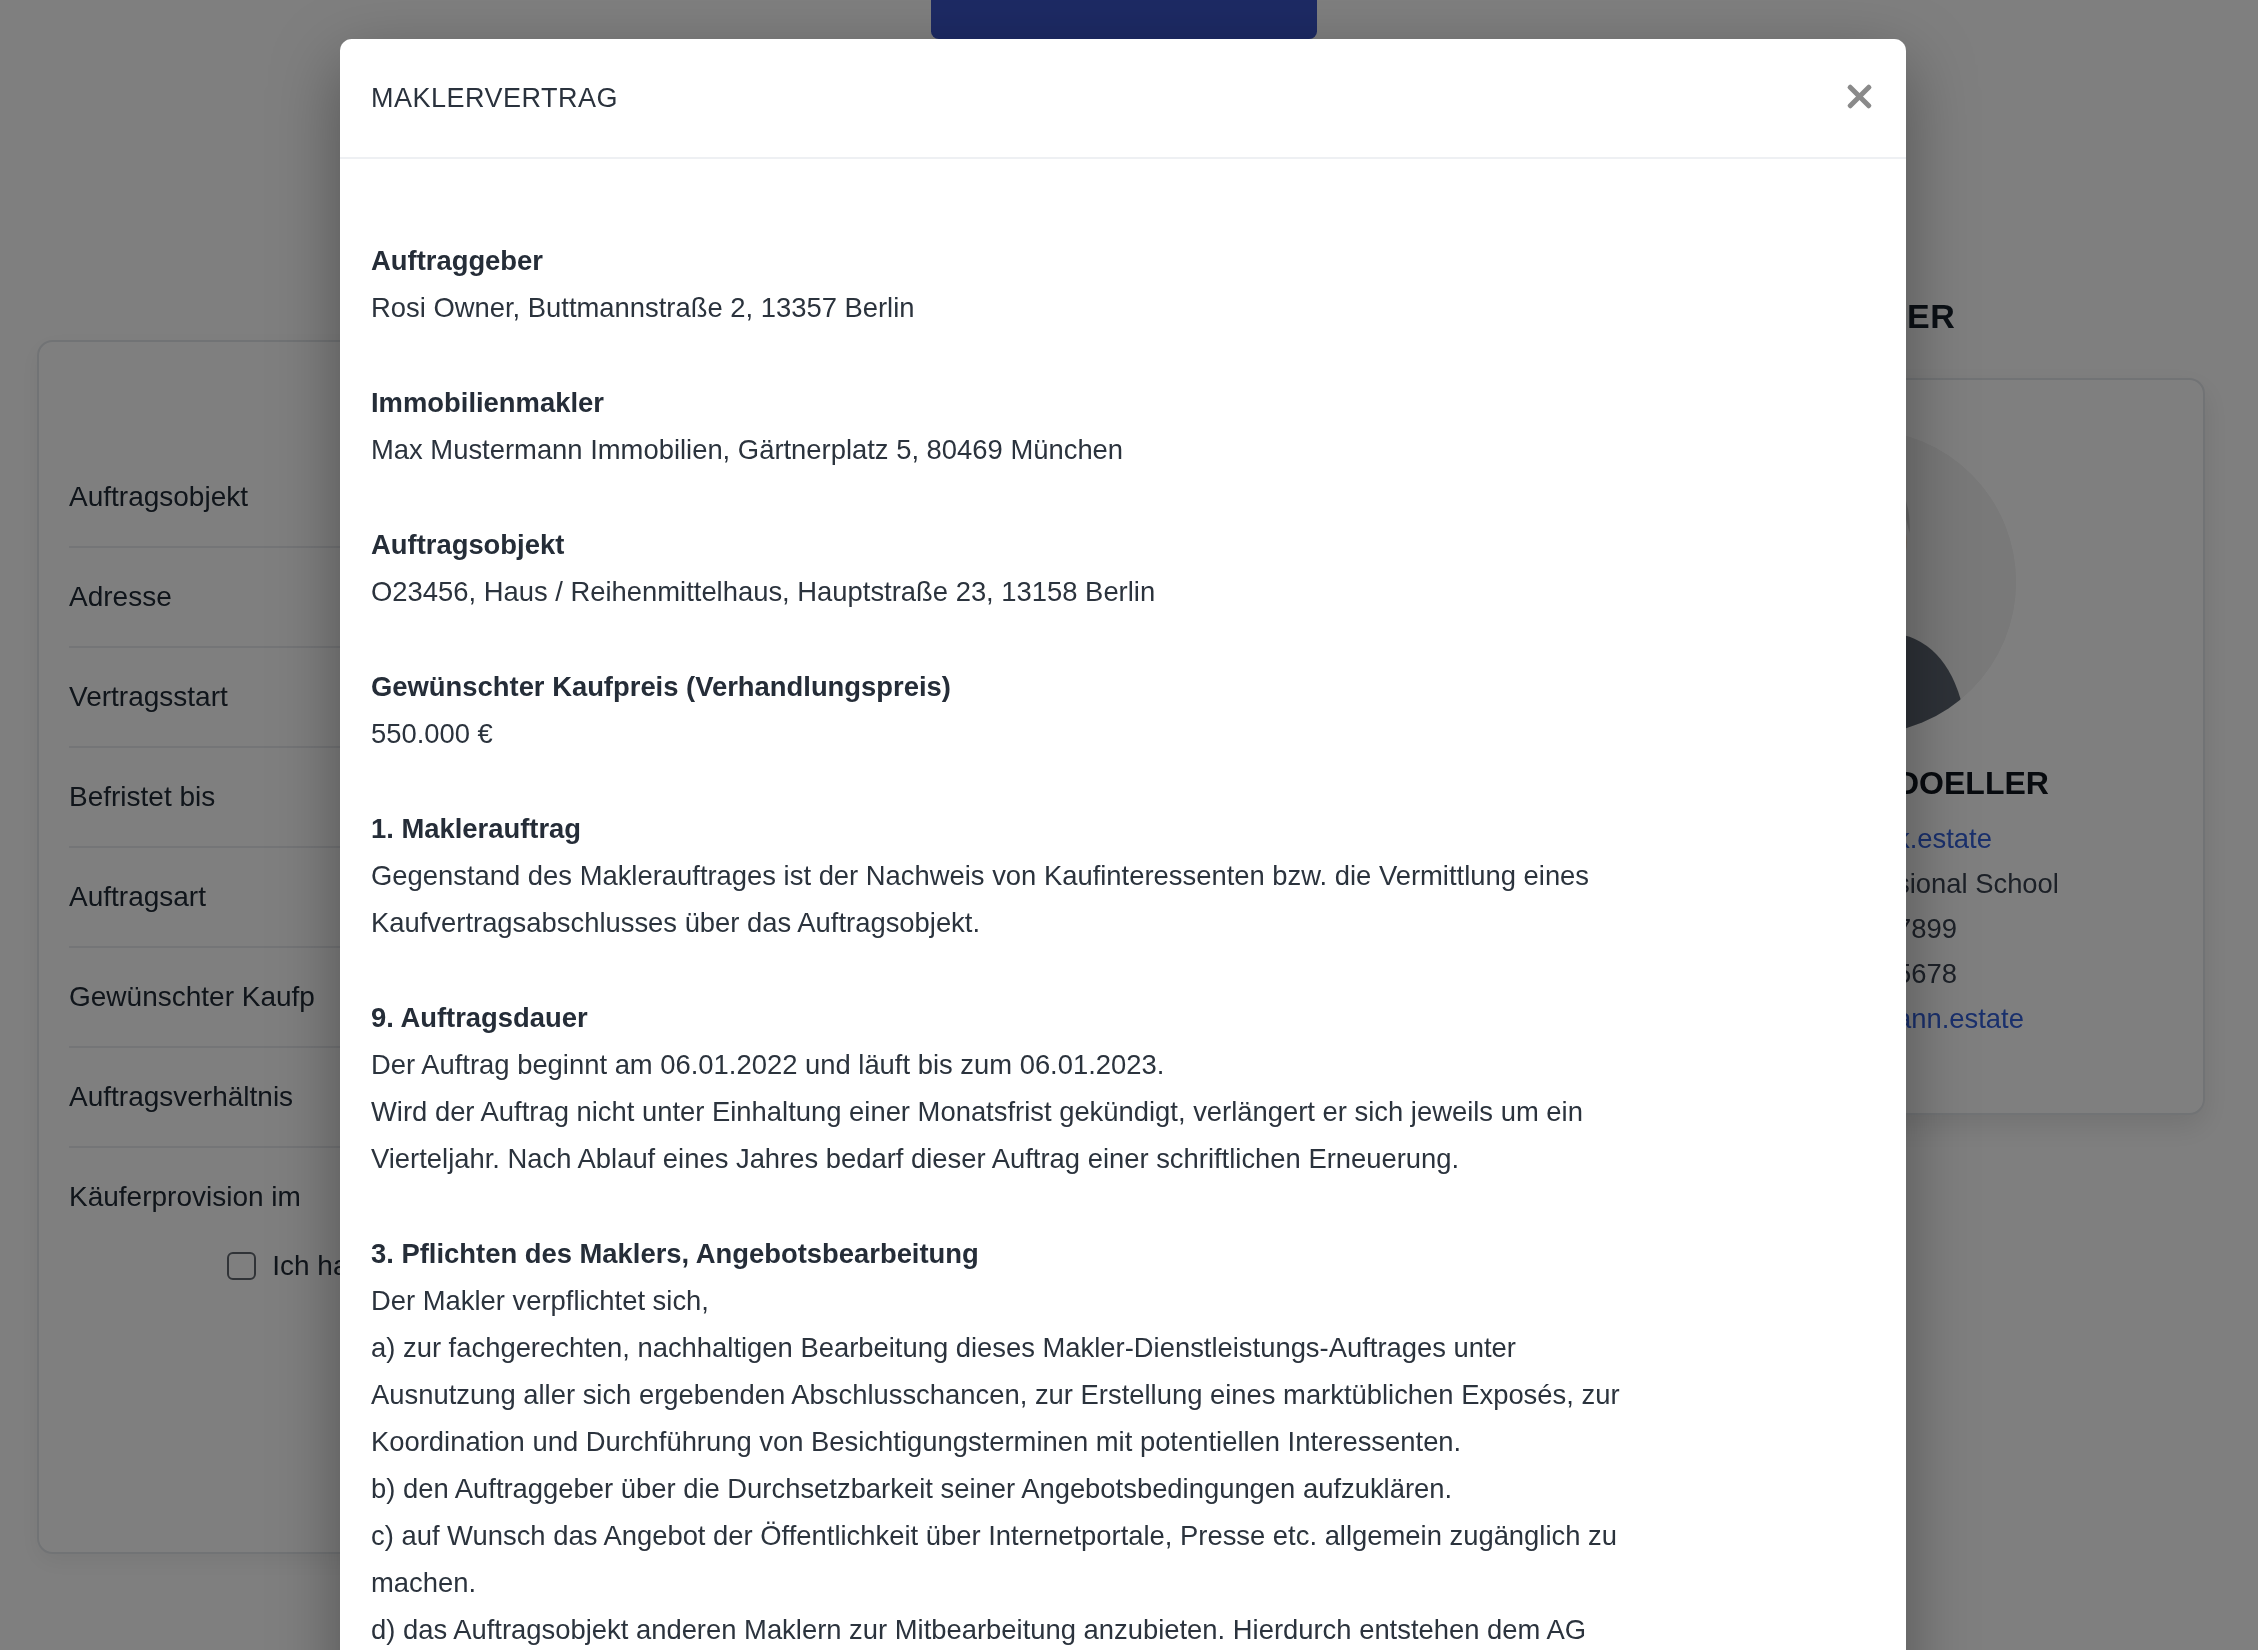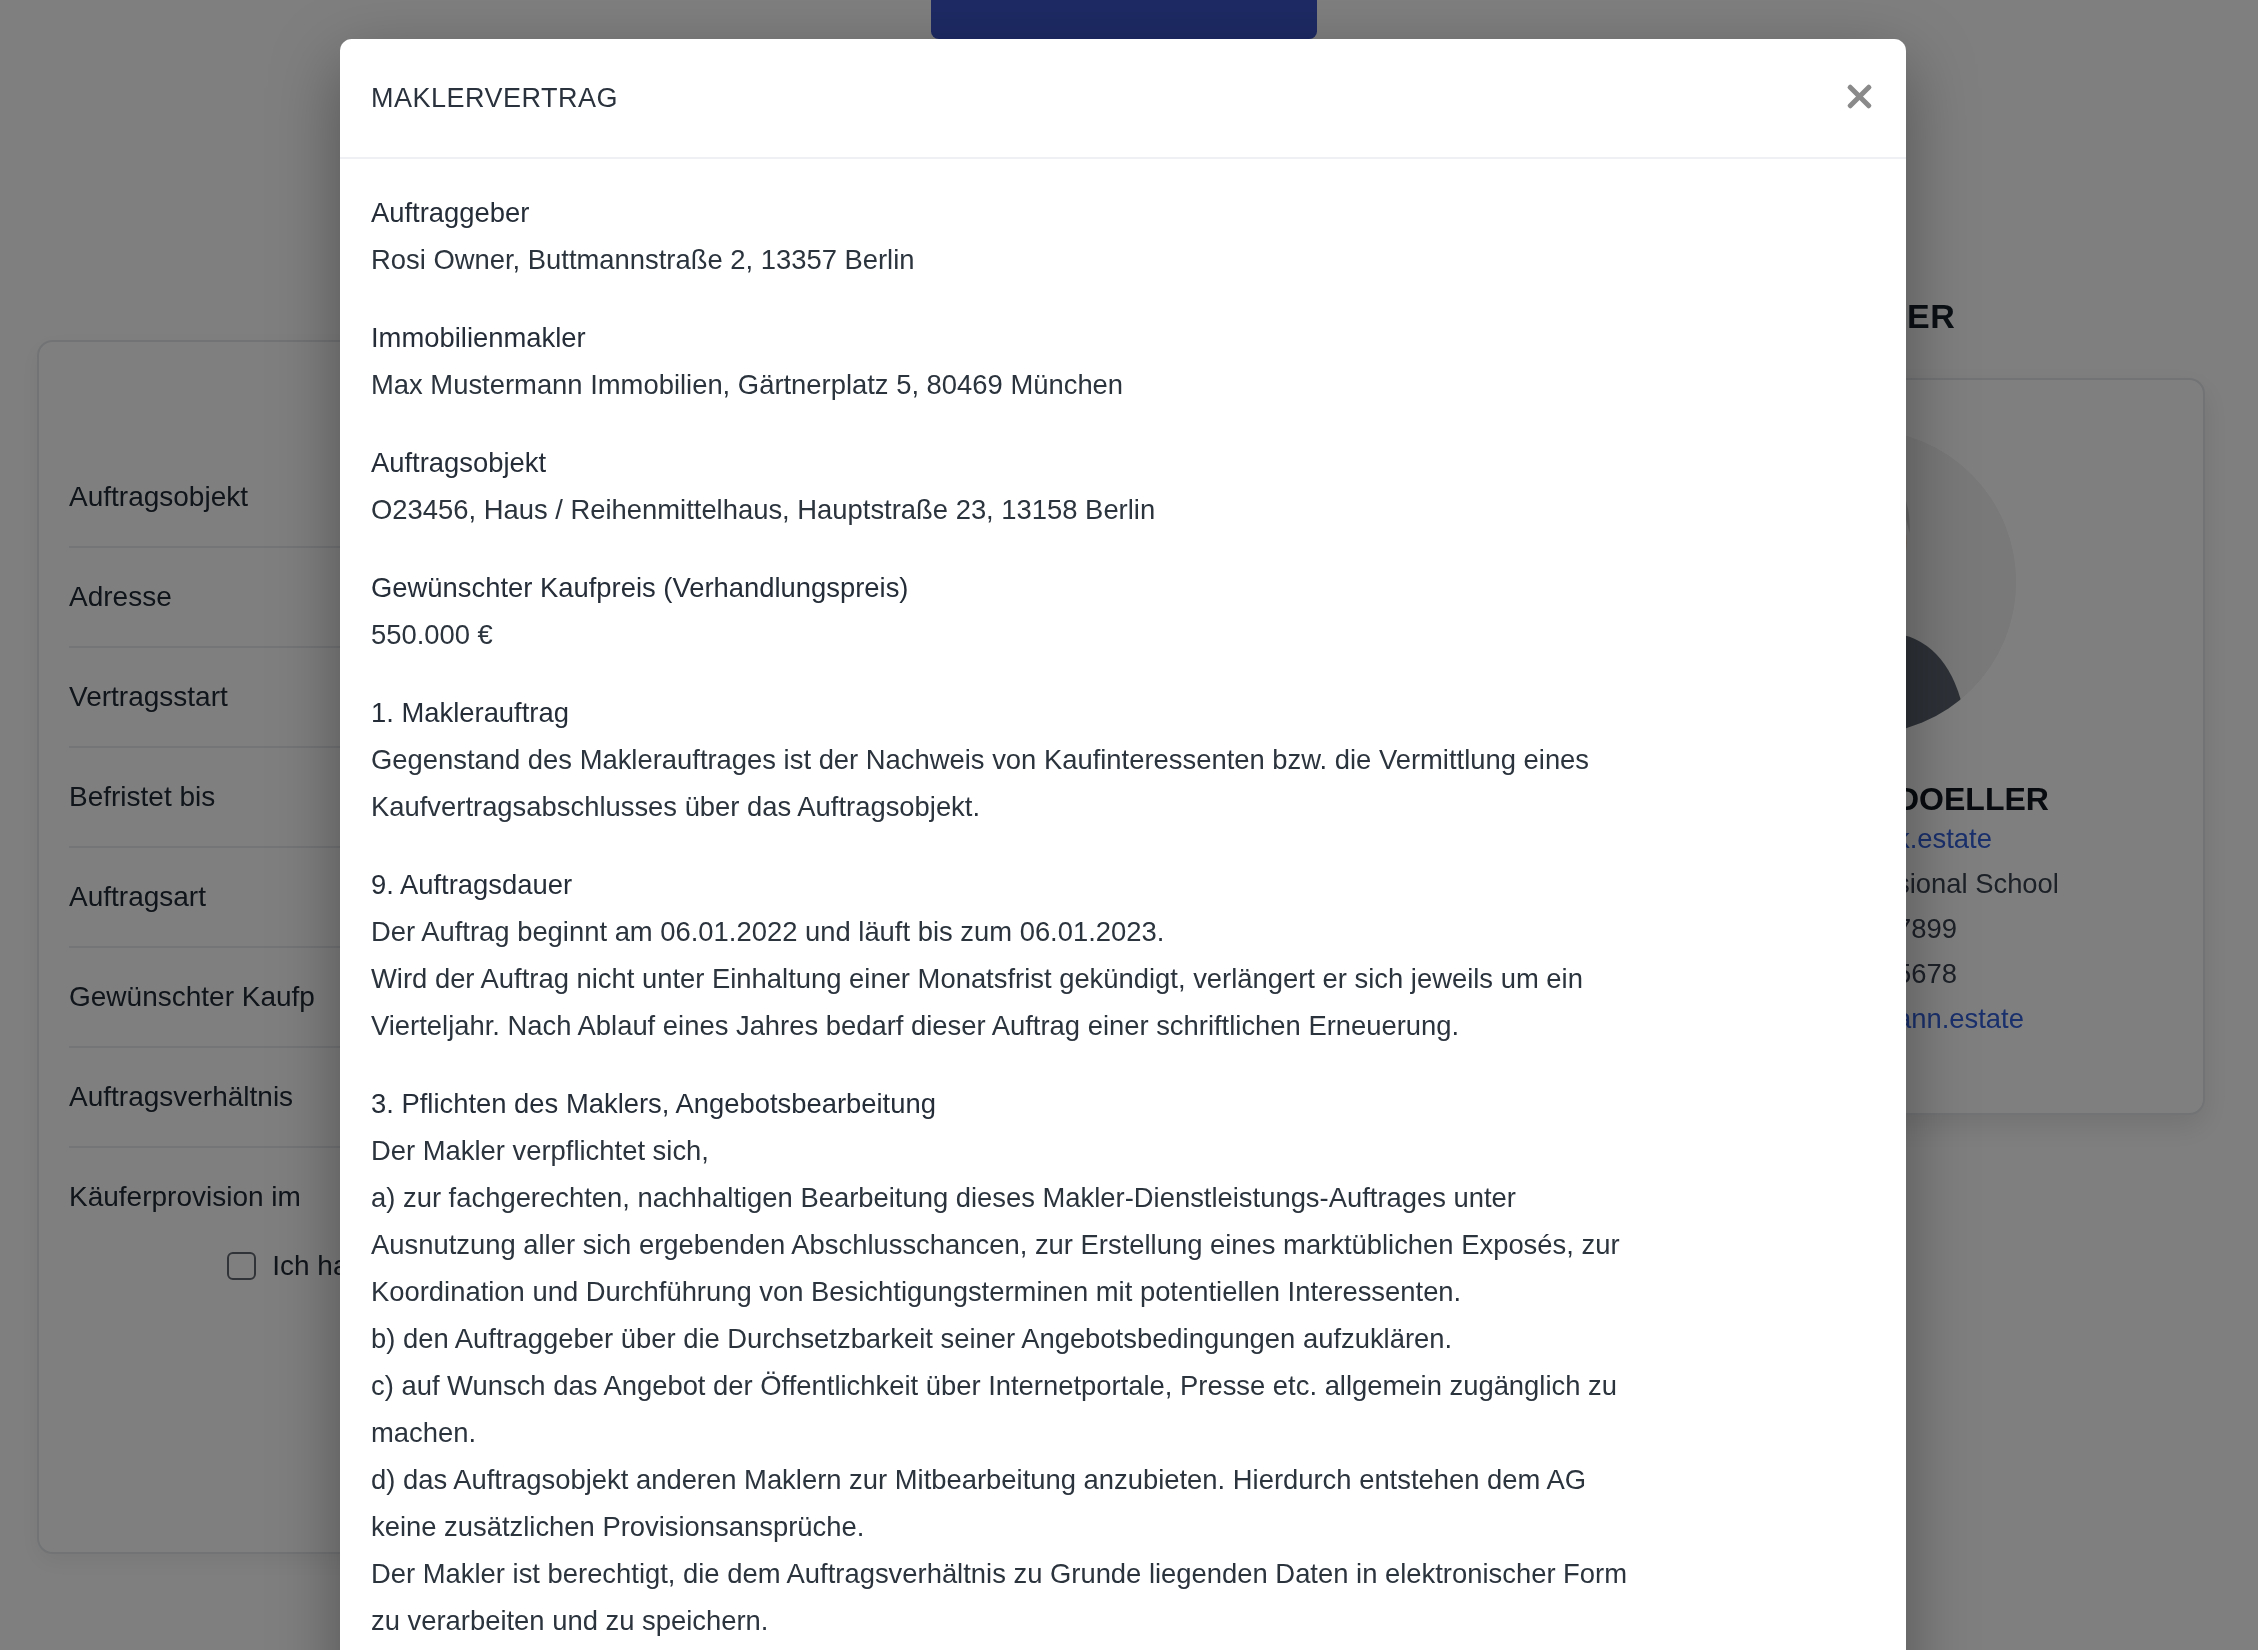--- a/index.html
+++ b/index.html
@@ -49,21 +49,21 @@
     position: absolute; left: 1658px; top: 378px; width: 547px; height: 737px;
     background: #fff; border: 2px solid #e3e6ea; border-radius: 15.7px;
     box-shadow: 0 11.8px 29px rgba(0,0,0,.10); box-sizing: border-box;
   }
   .avatar {
     position: absolute; left: 52px; top: 50px; width: 304px; height: 304px;
     border-radius: 50%; overflow: hidden; background: #f2f2f2;
   }
   .avatar svg { display: block; width: 100%; height: 100%; }
   .agent-name {
-    position: absolute; left: 236px; top: 400px;
+    position: absolute; left: 236px; top: 384px;
     font-size: 32px; font-weight: 700; color: #10161f; line-height: 39px;
     white-space: nowrap;
   }
   .agent-contacts {
     position: absolute; left: 236px; top: 436px;
     font-size: 27.4px; line-height: 45px; color: #3a4350; white-space: nowrap;
   }
   .agent-contacts .link { color: #3460d9; cursor: pointer; }
 
   
@@ -83,21 +83,21 @@
   .close-btn { position: absolute; right: 27.4px; top: 37px; width: 39px; height: 39px; cursor: pointer; }
   .close-btn .bar {
     position: absolute; left: 3.9px; top: 17.6px; width: 31px; height: 4.9px;
     background: #8a8a8a; border-radius: 2px;
   }
   .close-btn .bar.a { transform: rotate(45deg); }
   .close-btn .bar.b { transform: rotate(-45deg); }
 
   .modal-body { padding: 30px 31px 0 31px; font-size: 27.4px; line-height: 47px; }
   .section { margin: 0 0 31px 0; }
-  .sec-heading { font-weight: 400; color: #252d38; }
+  .sec-heading { font-weight: 700; color: #252d38; margin-top: 48px; }
   .sec-text { white-space: pre-line; color: #2b333d; }
 </style>
 </head>
 <body>
 
 <div class="page">
 
   <div class="top-button"></div>
 
   <div class="left-card">

